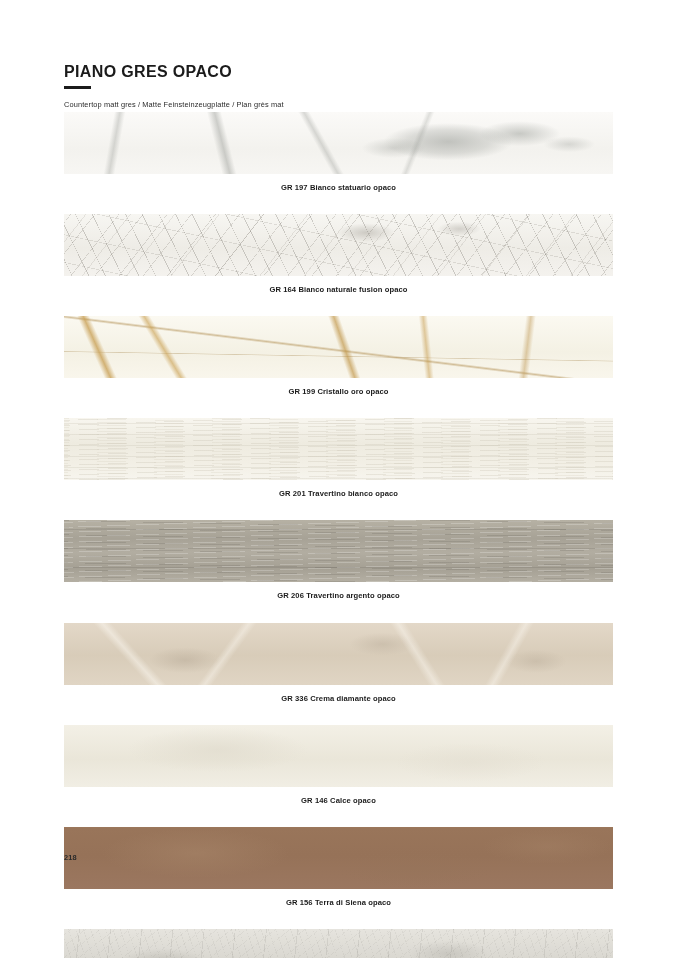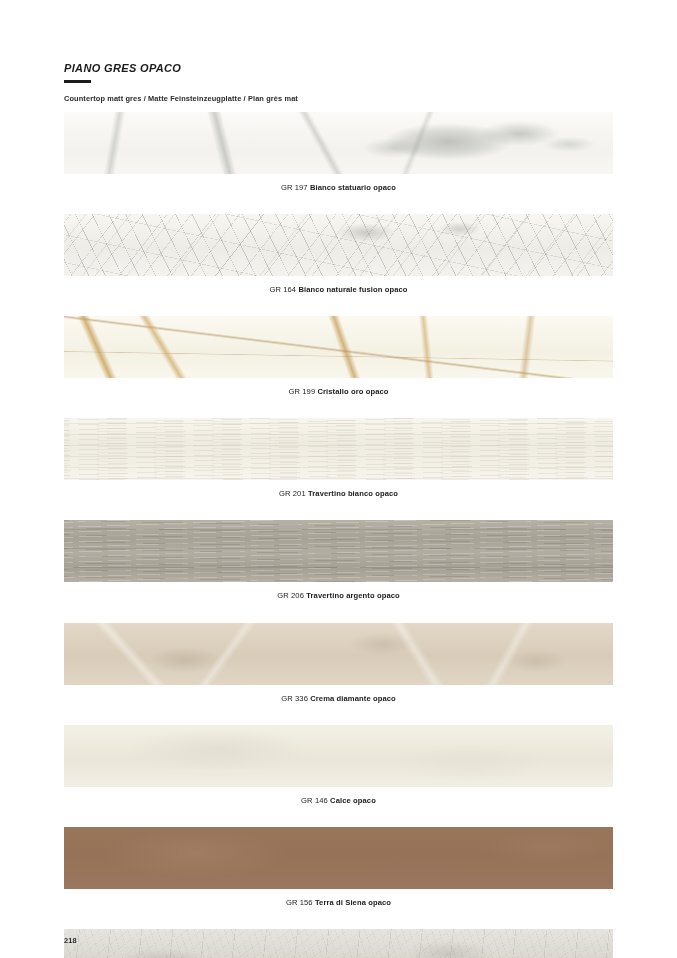--- a/index.html
+++ b/index.html
@@ -21,41 +21,39 @@
   }
 
   
   .header {
     position: absolute;
     left: 64px;
     top: 62px;
     width: 550px;
   }
   .page-title {
-    font-size: 11px;
+    font-size: 16px;
     font-weight: 700;
     letter-spacing: 0.35px;
     color: #1b1b1b;
     margin: 0;
     line-height: 1.2;
-    font-style: italic;
   }
   .title-rule {
     width: 27px;
     height: 2.6px;
     background: #1b1b1b;
     margin-top: 5px;
   }
   .subtitle {
     margin-top: 11px;
     font-size: 7.4px;
     letter-spacing: 0.12px;
     color: #2b2b2b;
     line-height: 1.3;
-    font-weight: bold;
   }
 
   
   .swatch-list {
     position: absolute;
     left: 64px;
     top: 112px;
     width: 549px;
   }
   .swatch-row {
@@ -74,31 +72,31 @@
   }
   .caption {
     margin-top: 9px;
     text-align: center;
     font-size: 7.6px;
     color: #1b1b1b;
     letter-spacing: 0.1px;
     line-height: 1.2;
   }
   .caption .code {
-    font-weight: 400;
+    font-weight: 700;
   }
   .caption .name {
     font-weight: 700;
   }
 
   
   .page-number {
     position: absolute;
     left: 64px;
-    top: 936px;
+    top: 853px;
     font-size: 7.4px;
     font-weight: 700;
     color: #2b2b2b;
     letter-spacing: 0.2px;
   }
 
   
 
   
   .tex-statuario {

